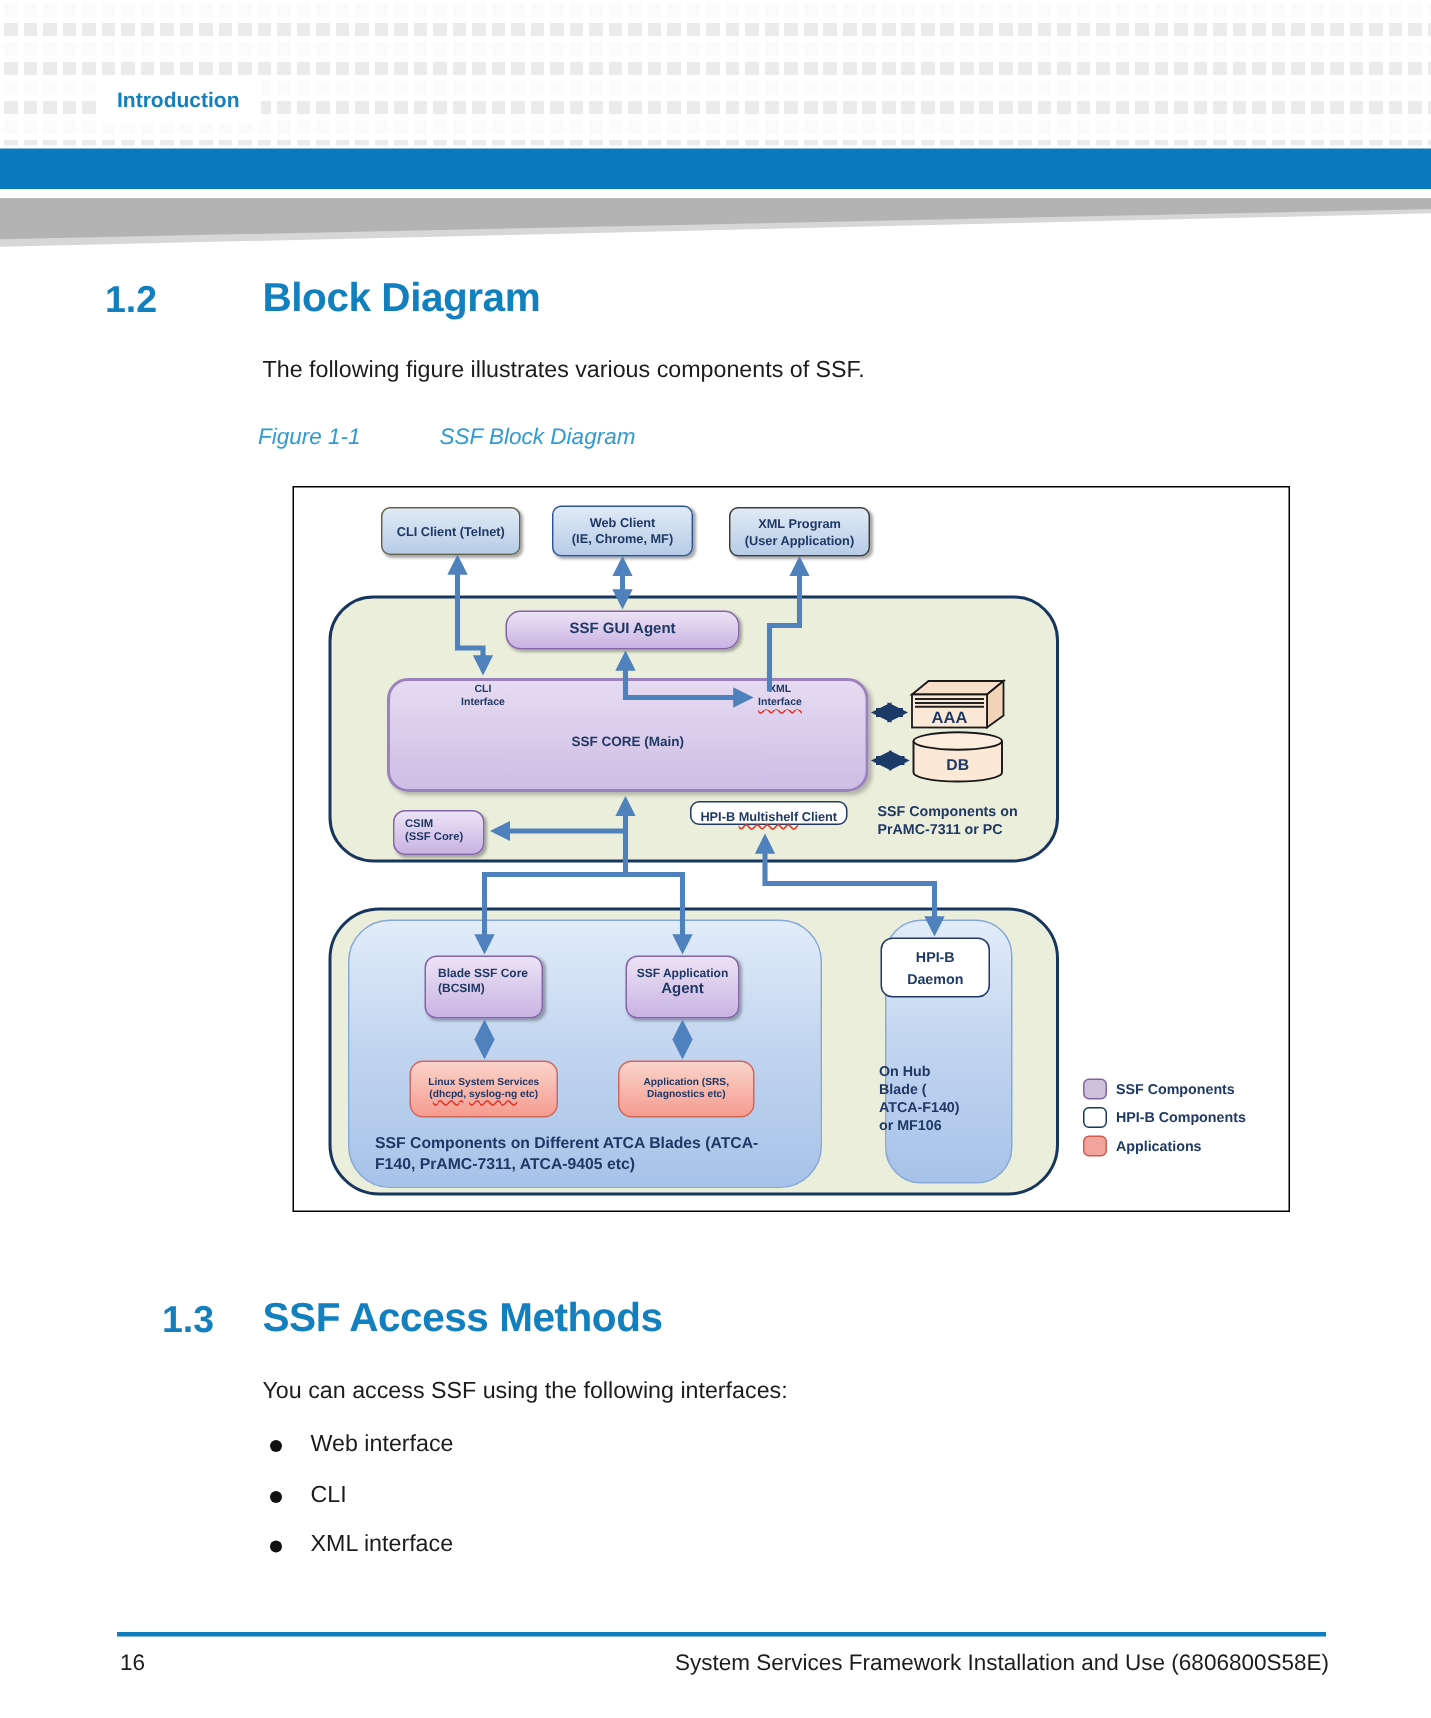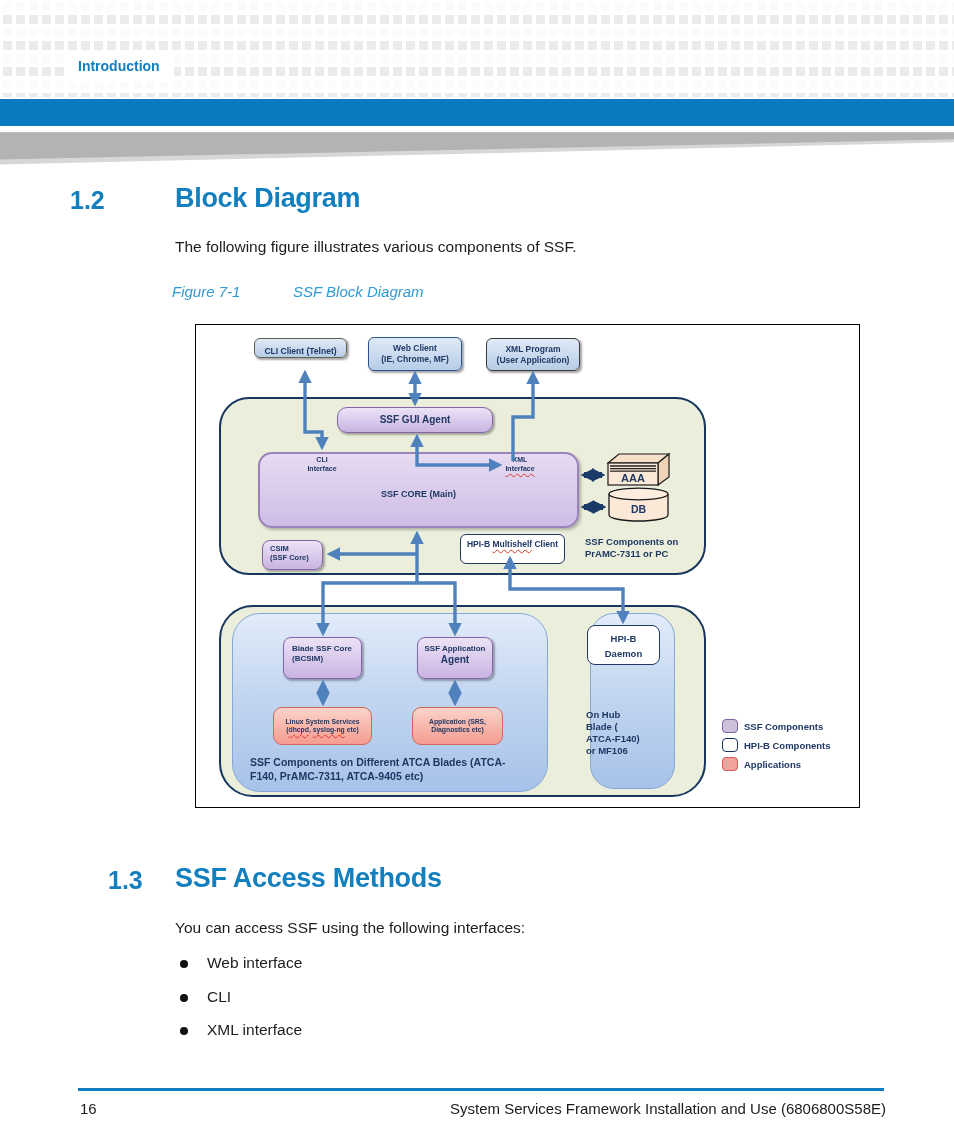--- a/index.html
+++ b/index.html
@@ -79,32 +79,32 @@
   <div class="chapter-title">Introduction</div>
   <div class="blue-bar"></div>
   <div class="wedge">
     <div class="light"></div>
     <div class="dark"></div>
   </div>
 
   <div class="sec-num" style="left:70px; top:186px;">1.2</div>
   <div class="sec-title" style="left:175px; top:183px;">Block Diagram</div>
   <div class="body-text" style="left:175px; top:238px;">The following figure illustrates various components of SSF.</div>
-  <div class="fig-label" style="left:172px; top:283px;">Figure 7-1</div>
+  <div class="fig-label" style="left:172px; top:283px;">Figure 1-1</div>
   <div class="fig-caption" style="left:293px; top:283px;text-align:right;">SSF Block Diagram</div>
 
   <div class="diagram">
 
     <div class="container-green" style="left:23px; top:72px; width:487px; height:178px;"></div>
     <div class="container-green" style="left:23px; top:280px; width:487px; height:192px; border-radius:34px;"></div>
 
     <div class="blue-panel" style="left:36px; top:288px; width:316px; height:179px;"></div>
     <div class="blue-panel" style="left:394px; top:288px; width:85px; height:176px; border-radius:24px;"></div>
 
-    <div class="client-box navy" style="left:58px; top:13px; width:93px; height:20px; border:1.6px solid #63634d;justify-content:flex-end;">
+    <div class="client-box navy" style="left:58px; top:13px; width:93px; height:32px; border:1.6px solid #63634d;">
       <span class="pre">CLI Client (Telnet)</span>
     </div>
     <div class="client-box navy" style="left:172px; top:12px; width:94px; height:34px; border:1.6px solid #2e5395;">
       <span class="pre">Web Client
 (IE, Chrome, MF)</span>
     </div>
     <div class="client-box navy" style="left:290px; top:13px; width:94px; height:33px; border:1.6px solid #3c3c3c;">
       <span class="pre">XML Program
 (User Application)</span>
     </div>
@@ -118,21 +118,21 @@
 Interface</div>
     <div class="if-label navy" style="left:300px; top:131px; width:48px;">
       <span>XML</span><br>
       <span class="sq">Interface</span>
     </div>
     <div class="navy" style="position:absolute; left:62px; top:164px; width:321px; text-align:center; font-size:9px;">SSF CORE (Main)</div>
 
     <div class="purple-box navy pre" style="left:66px; top:215px; width:61px; height:30px; font-size:7.5px; padding:3px 0 0 7px;">CSIM
 (SSF Core)</div>
 
-    <div class="white-box navy" style="left:264px; top:209px; width:105px; height:30px; font-size:8.5px; line-height:19px;">
+    <div class="white-box navy" style="left:264px; top:209px; width:105px; height:16px; font-size:8.5px; line-height:19px;">
       <span>HPI-B </span><span class="sq">Multishelf</span><span> Client</span>
     </div>
 
     <div class="navy pre" style="position:absolute; left:389px; top:211px; width:118px; font-size:9.5px;">SSF Components on
 PrAMC-7311 or PC</div>
 
     <div class="purple-box navy pre" style="left:87px; top:312px; width:79px; height:42px; font-size:8px; padding:6px 0 0 8px;">Blade SSF Core
 (BCSIM)</div>
     <div class="purple-box navy" style="left:221px; top:312px; width:76px; height:42px; text-align:center; font-size:8px; padding-top:6px;">
       <div>SSF Application</div>

